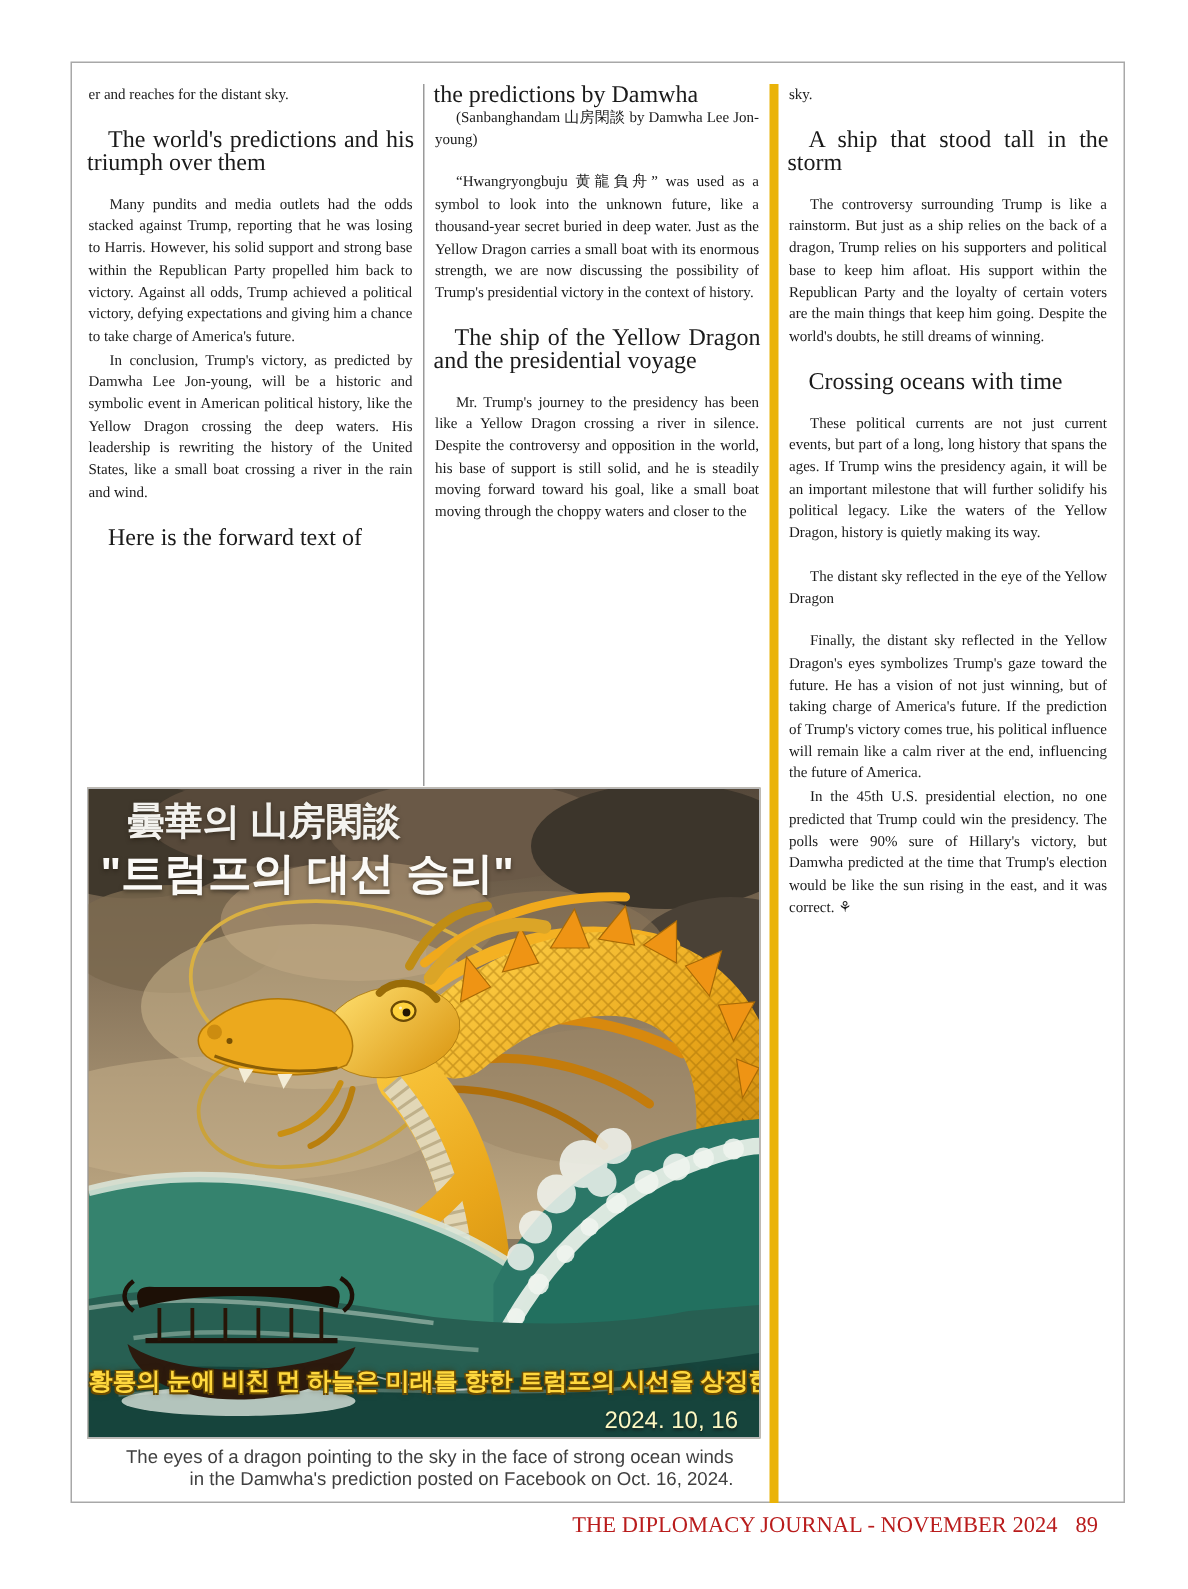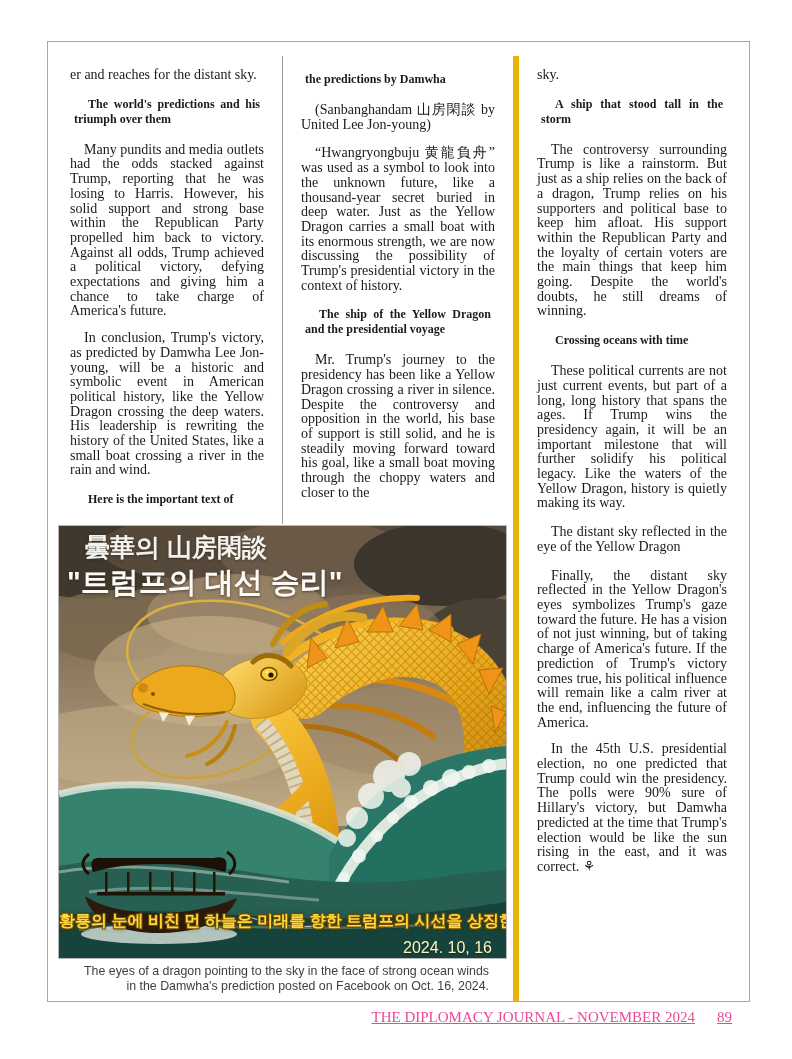--- a/index.html
+++ b/index.html
@@ -12,22 +12,22 @@
     border:1px solid #a8a8a8;box-sizing:border-box;
     padding:14px 10px 0 10px;background:#fff;
   }
   .cols-row{display:flex;}
   .left-pair{width:449px;}
   .text-cols{display:flex;height:468px;overflow:hidden;}
   .col{width:218px;box-sizing:content-box;}
   .col-1{padding-right:6px;border-right:1px solid #9a9a9a;}
   .col-2{padding-left:6px;}
   .col-3{width:218px;margin-left:6px;border-left:6px solid #eab308;padding-left:6px;height:946px;overflow:hidden;}
-  p{margin:12px;font-size:14px;line-height:14.7px;text-align:justify;}
-  .hd{margin:16px;font-size:12px;line-height:15px;font-weight:bold;text-align:justify;}
+  p{margin:1px;font-size:10px;line-height:14.7px;text-align:justify;}
+  .hd{margin:0;font-size:16px;line-height:15px;font-weight:normal;text-align:justify;}
   .ind{text-indent:14px;}
   .mt{margin-top:14px;}
   
   .figure{width:449px;margin-top:1px;}
   .fig-img{
     position:relative;width:447px;height:432px;border:1px solid #b8b8b8;
     overflow:hidden;background:#8a7a61;
   }
   .fig-overlay{position:absolute;font-family:"Liberation Sans", sans-serif;white-space:nowrap;}
   .fig-t1{left:26px;top:5px;font-size:25px;font-weight:600;color:#f3f2ee;text-shadow:0 1px 3px rgba(35,28,18,.6);}
@@ -35,41 +35,41 @@
   .fig-bottom{left:0;right:0;bottom:26px;text-align:center;font-size:16px;font-weight:bold;color:#ffd83e;
     text-shadow:1px 1px 0 #6b4a00,-1px -1px 0 #6b4a00,1px -1px 0 #6b4a00,-1px 1px 0 #6b4a00,0 0 5px #3c2a00;}
   .fig-date{right:14px;bottom:1px;font-size:16px;color:#fef9c3;text-shadow:0 1px 2px rgba(20,20,20,.7);}
   .fig-caption{
     width:447px;box-sizing:border-box;padding:5px 16px 0 16px;
     font-family:"Liberation Sans", sans-serif;font-size:12.4px;line-height:15px;
     text-align:right;color:#404040;
   }
   .footer{
     position:absolute;left:47px;top:1009px;width:703px;box-sizing:border-box;
-    display:flex;justify-content:flex-end;gap:22px;padding-right:18px;
-    font-size:15px;color:#ec4899;text-decoration:underline;
+    display:flex;justify-content:flex-end;gap:12px;padding-right:18px;
+    font-size:15px;color:#b91c1c;
   }
 </style>
 </head>
 <body>
 
 <div class="frame">
   <div class="cols-row">
     <div class="left-pair">
       <div class="text-cols">
         <div class="col col-1">
           <p>er and reaches for the distant sky.</p>
           <p class="hd ind mt">The world's predictions and his triumph over them</p>
           <p class="ind mt">Many pundits and media outlets had the odds stacked against Trump, reporting that he was losing to Harris. However, his solid support and strong base within the Republican Party propelled him back to victory. Against all odds, Trump achieved a political victory, defying expectations and giving him a chance to take charge of America's future.</p>
           <p class="ind">In conclusion, Trump's victory, as predicted by Damwha Lee Jon-young, will be a historic and symbolic event in American political history, like the Yellow Dragon crossing the deep waters. His leadership is rewriting the history of the United States, like a small boat crossing a river in the rain and wind.</p>
-          <p class="hd ind mt">Here is the important text of</p>
+          <p class="hd ind mt">Here is the forward text of</p>
         </div>
         <div class="col col-2">
           <p class="hd">the predictions by Damwha</p>
-          <p class="ind">(Sanbanghandam 山房閑談 by United Lee Jon-young)</p>
+          <p class="ind">(Sanbanghandam 山房閑談 by Damwha Lee Jon-young)</p>
           <p class="ind mt">“Hwangryongbuju 黄龍負舟” was used as a symbol to look into the unknown future, like a thousand-year secret buried in deep water. Just as the Yellow Dragon carries a small boat with its enormous strength, we are now discussing the possibility of Trump's presidential victory in the context of history.</p>
           <p class="hd ind mt">The ship of the Yellow Dragon and the presidential voyage</p>
           <p class="ind mt">Mr. Trump's journey to the presidency has been like a Yellow Dragon crossing a river in silence. Despite the controversy and opposition in the world, his base of support is still solid, and he is steadily moving forward toward his goal, like a small boat moving through the choppy waters and closer to the</p>
         </div>
       </div>
 
       <div class="figure">
         <div class="fig-img">
           <svg width="447" height="432" viewBox="0 0 447 432" xmlns="http://www.w3.org/2000/svg">
             <defs>

